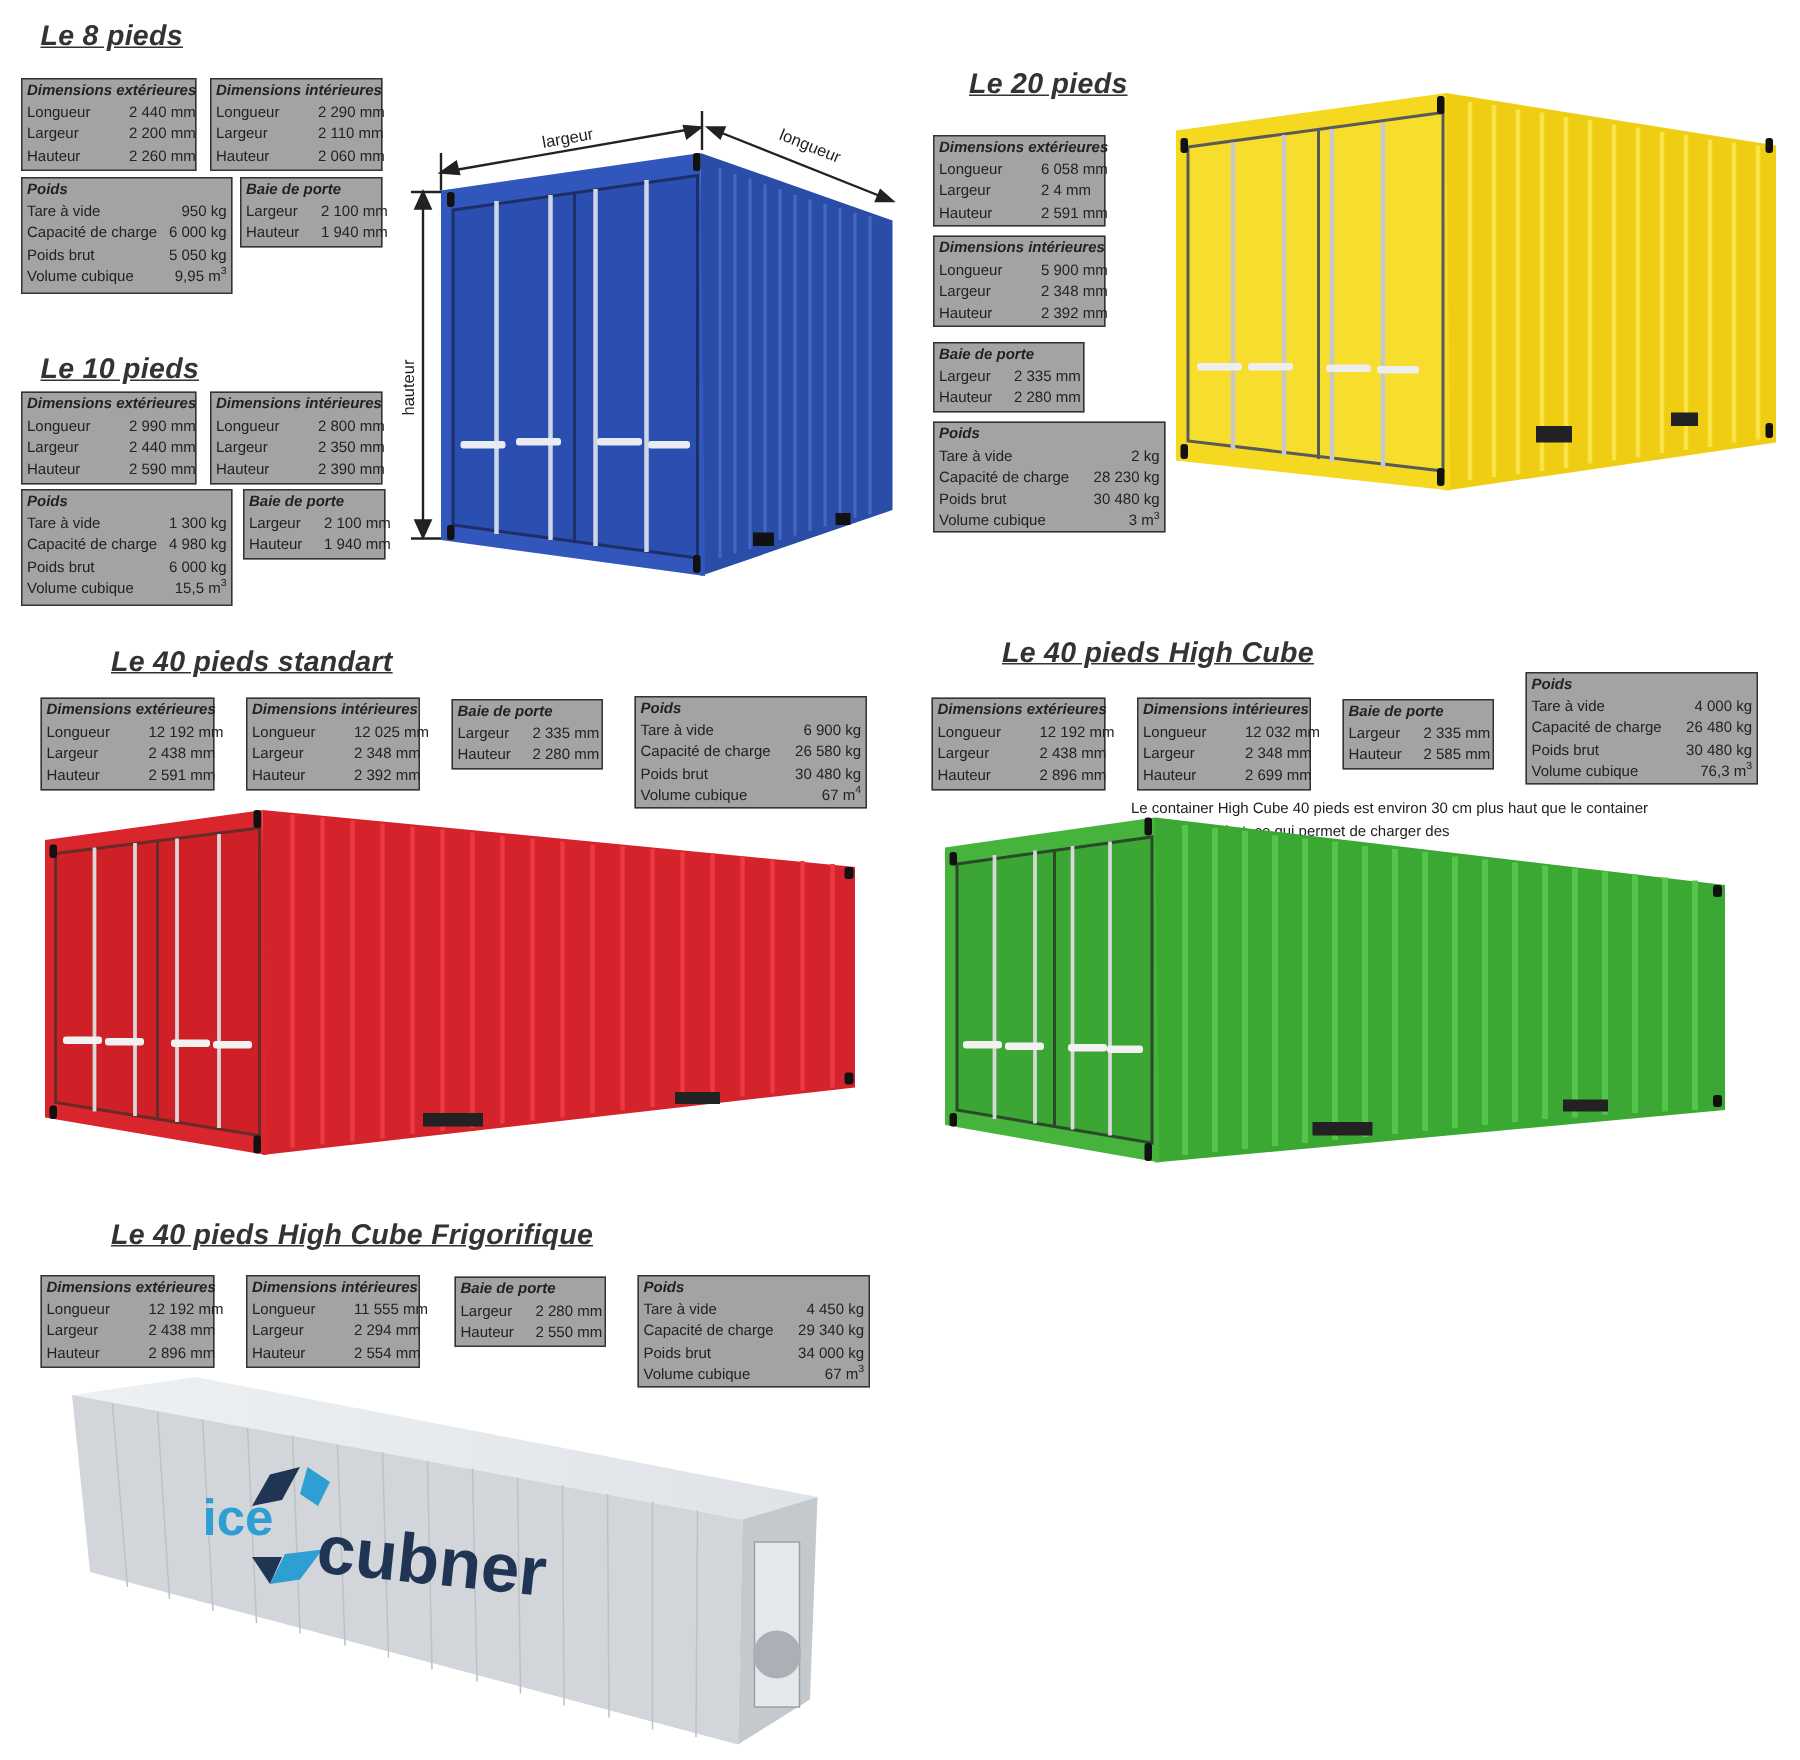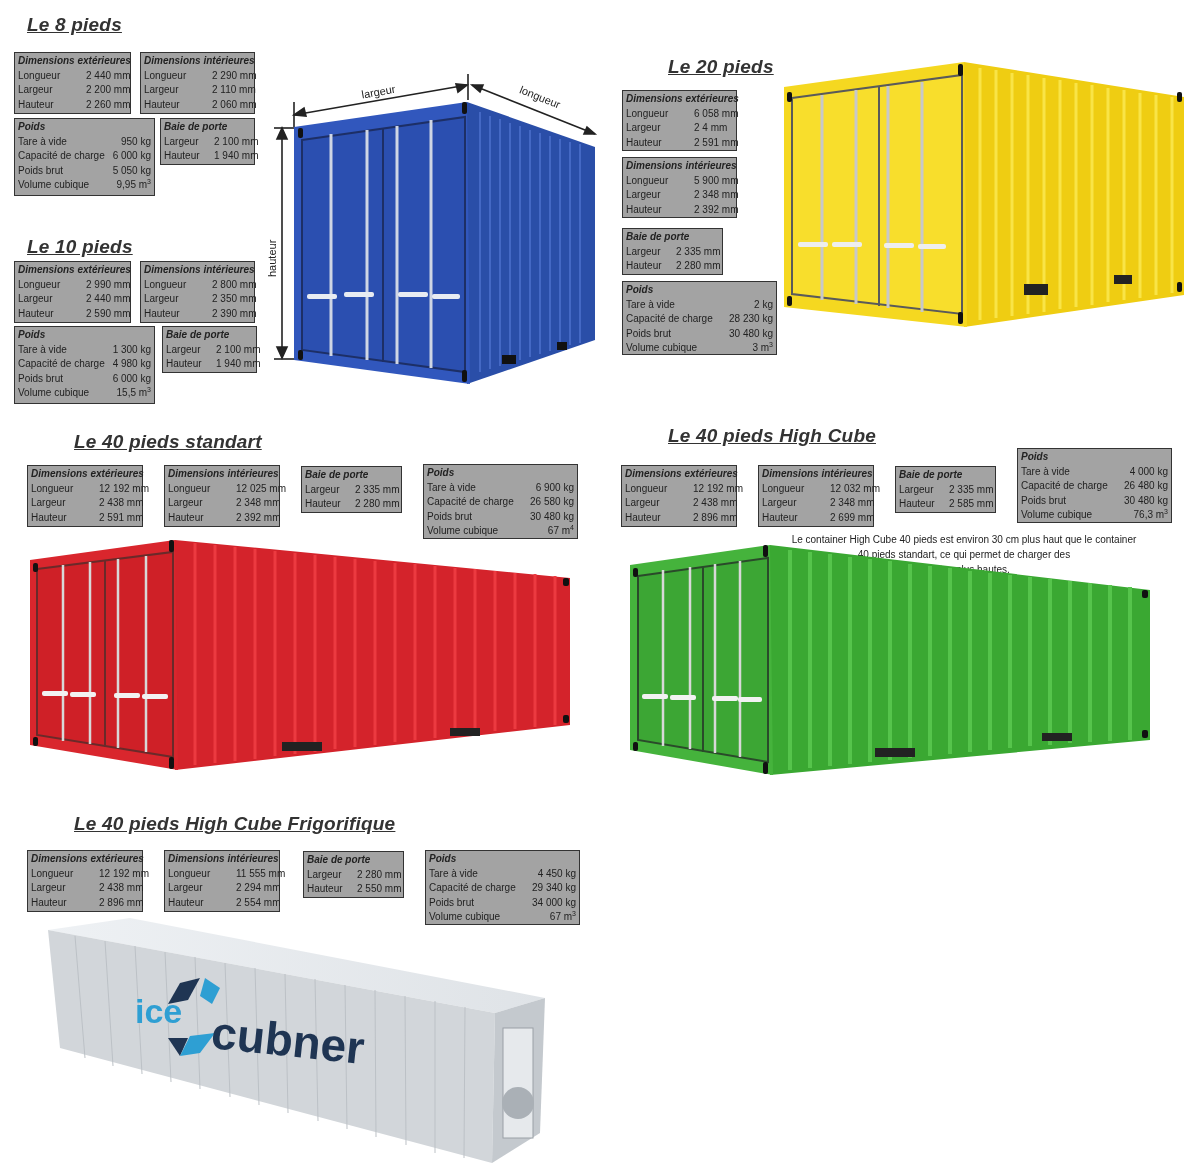--- a/index.html
+++ b/index.html
@@ -21,21 +21,21 @@
   .box .row { display: flex; white-space: nowrap; }
   .box .row .k { flex: 0 0 auto; }
   .box .row .v { margin-left: auto; text-align: left; }
   .box.dim .row .k { width: 56px; }
   .box.dim .row .v { margin-left: 12px; }
   .box.door .row .k { width: 50px; }
   .box.door .row .v { margin-left: 0; }
   .box.wt .row .v { margin-left: auto; }
   sup { font-size: 7px; line-height: 0; vertical-align: super; }
   .note {
-    position: absolute; font-size: 10px; line-height: 15px; text-align: center; color: #222;
+    position: absolute; font-size: 10px; line-height: 15px; text-align: left; color: #222;
   }
   svg { position: absolute; overflow: visible; }
   .dimlabel { font-size: 11px; fill: #222; font-family: "Liberation Sans", sans-serif; }
 </style>
 </head>
 <body>
 
 <div class="title" style="left:27px;top:14px;">Le 8 pieds</div>
 <div class="box dim" style="left:14px;top:52px;width:117px;height:62px;">
     <div class="h">Dimensions extérieures</div>
@@ -214,21 +214,21 @@
       <rect x="170" y="222" width="28" height="5" rx="2"></rect>
   </g>
   <g fill="#111">
     <rect x="36" y="56" width="5" height="10" rx="2"></rect>
       <rect x="200" y="30" width="5" height="12" rx="2"></rect>
     <rect x="36" y="278" width="5" height="10" rx="2"></rect>
       <rect x="200" y="298" width="5" height="12" rx="2"></rect>
   </g>
 </svg>
 
-<div class="title" style="left:668px;top:46px;margin-top:10px;">Le 20 pieds</div>
+<div class="title" style="left:646px;top:46px;">Le 20 pieds</div>
 <div class="box dim" style="left:622px;top:90px;width:115px;height:61px;">
     <div class="h">Dimensions extérieures</div>
     <div class="row">
       <span class="k">Longueur</span>
       <span class="v"><span>6 058 mm</span></span>
     </div>
     <div class="row">
       <span class="k">Largeur</span>
       <span class="v"><span>2 4 mm</span></span>
     </div>

